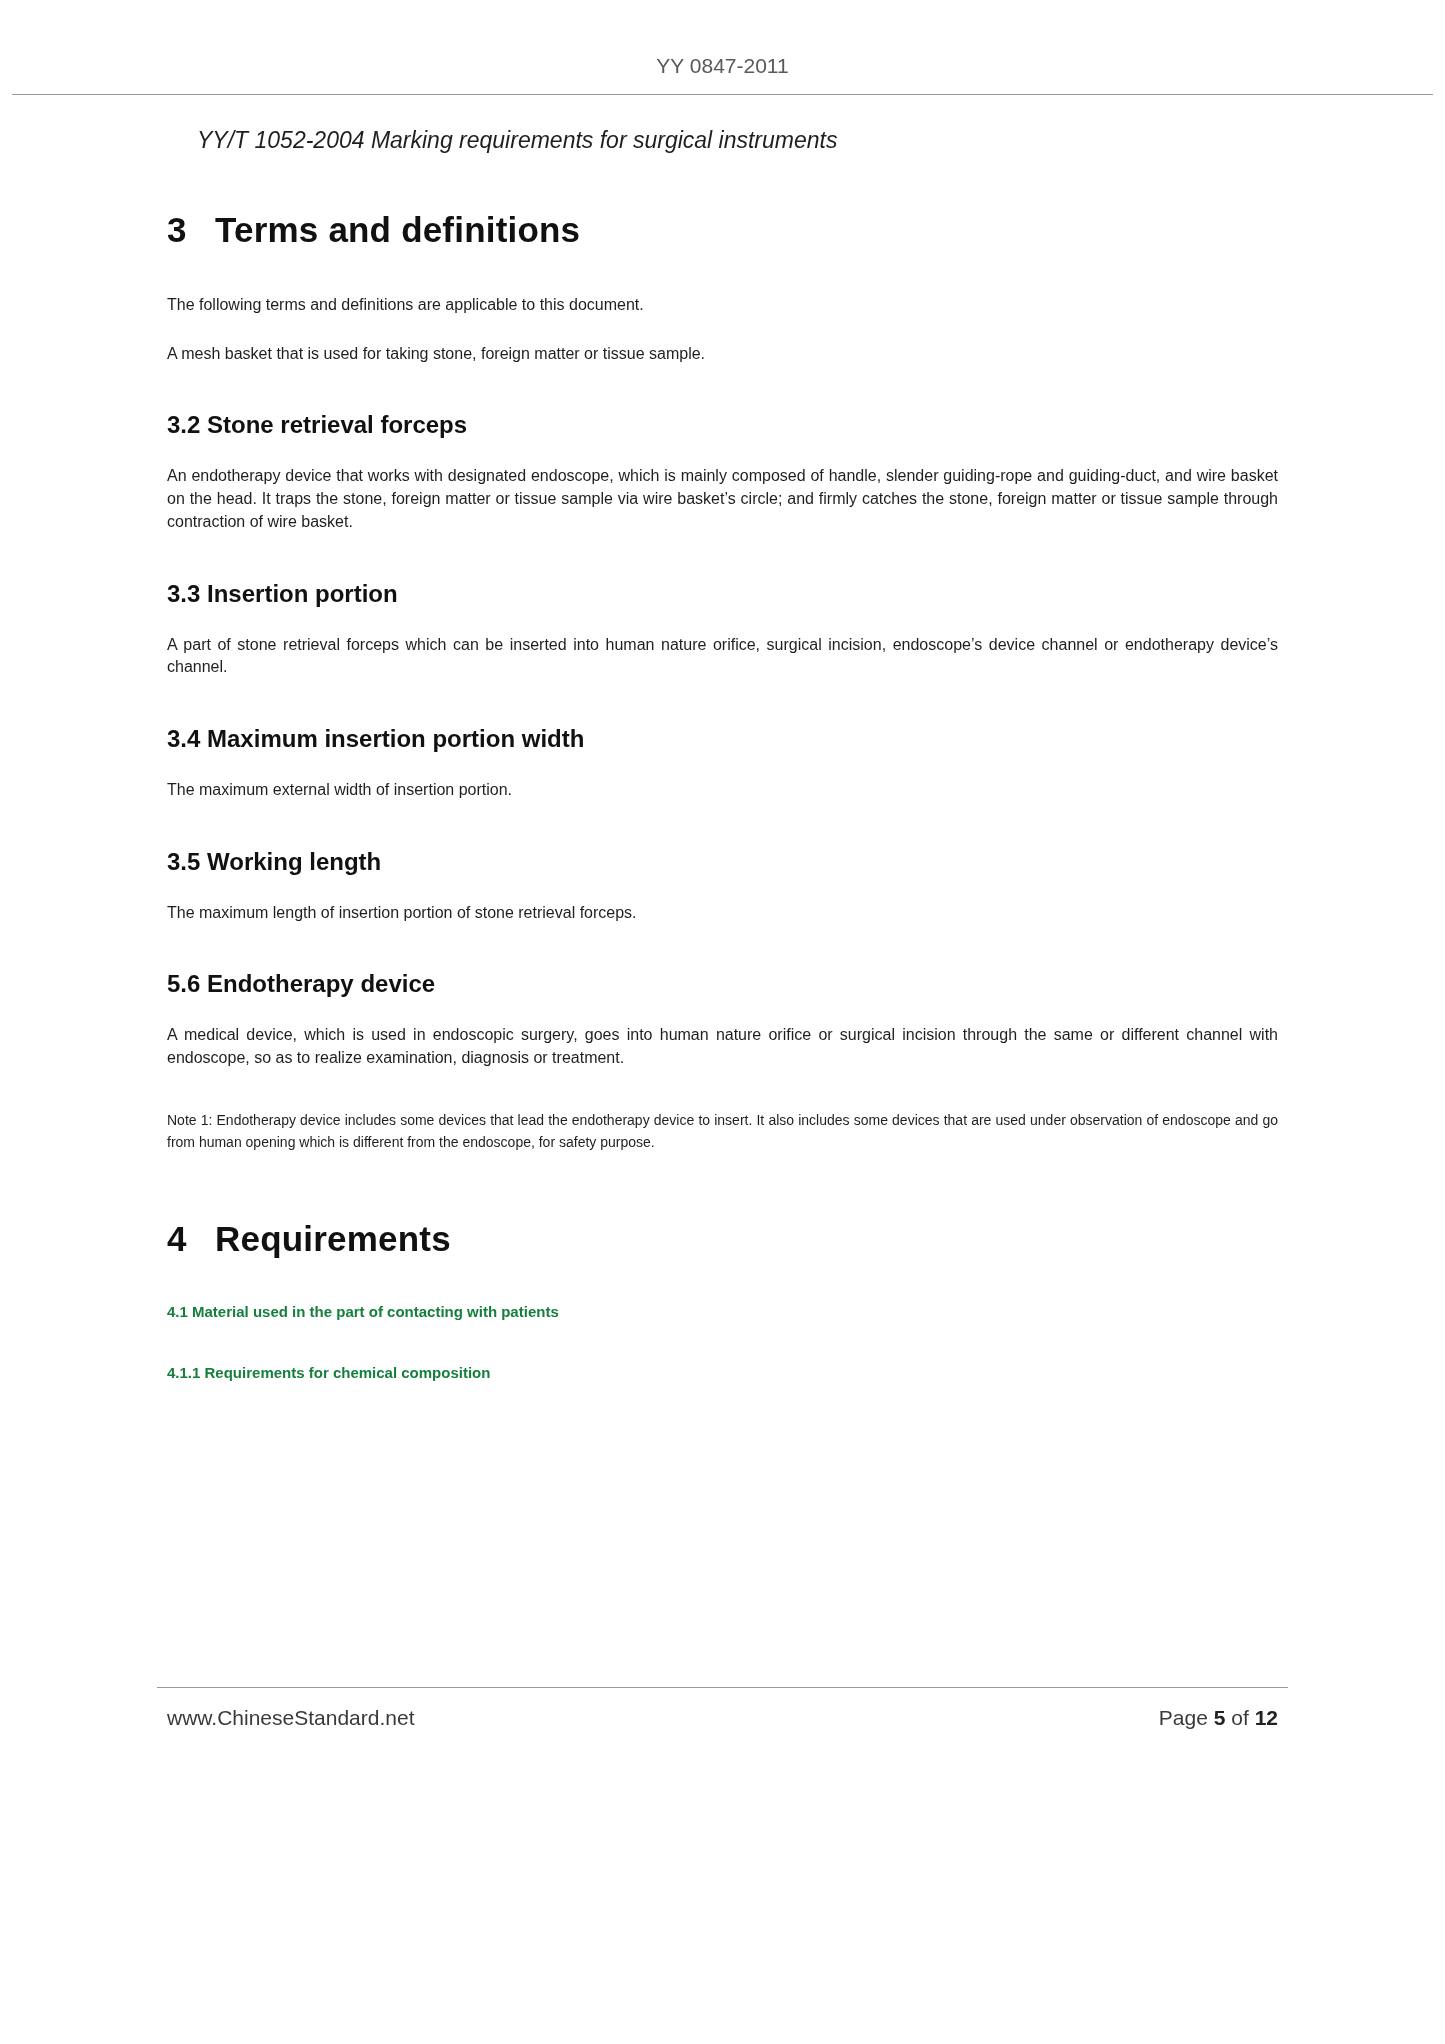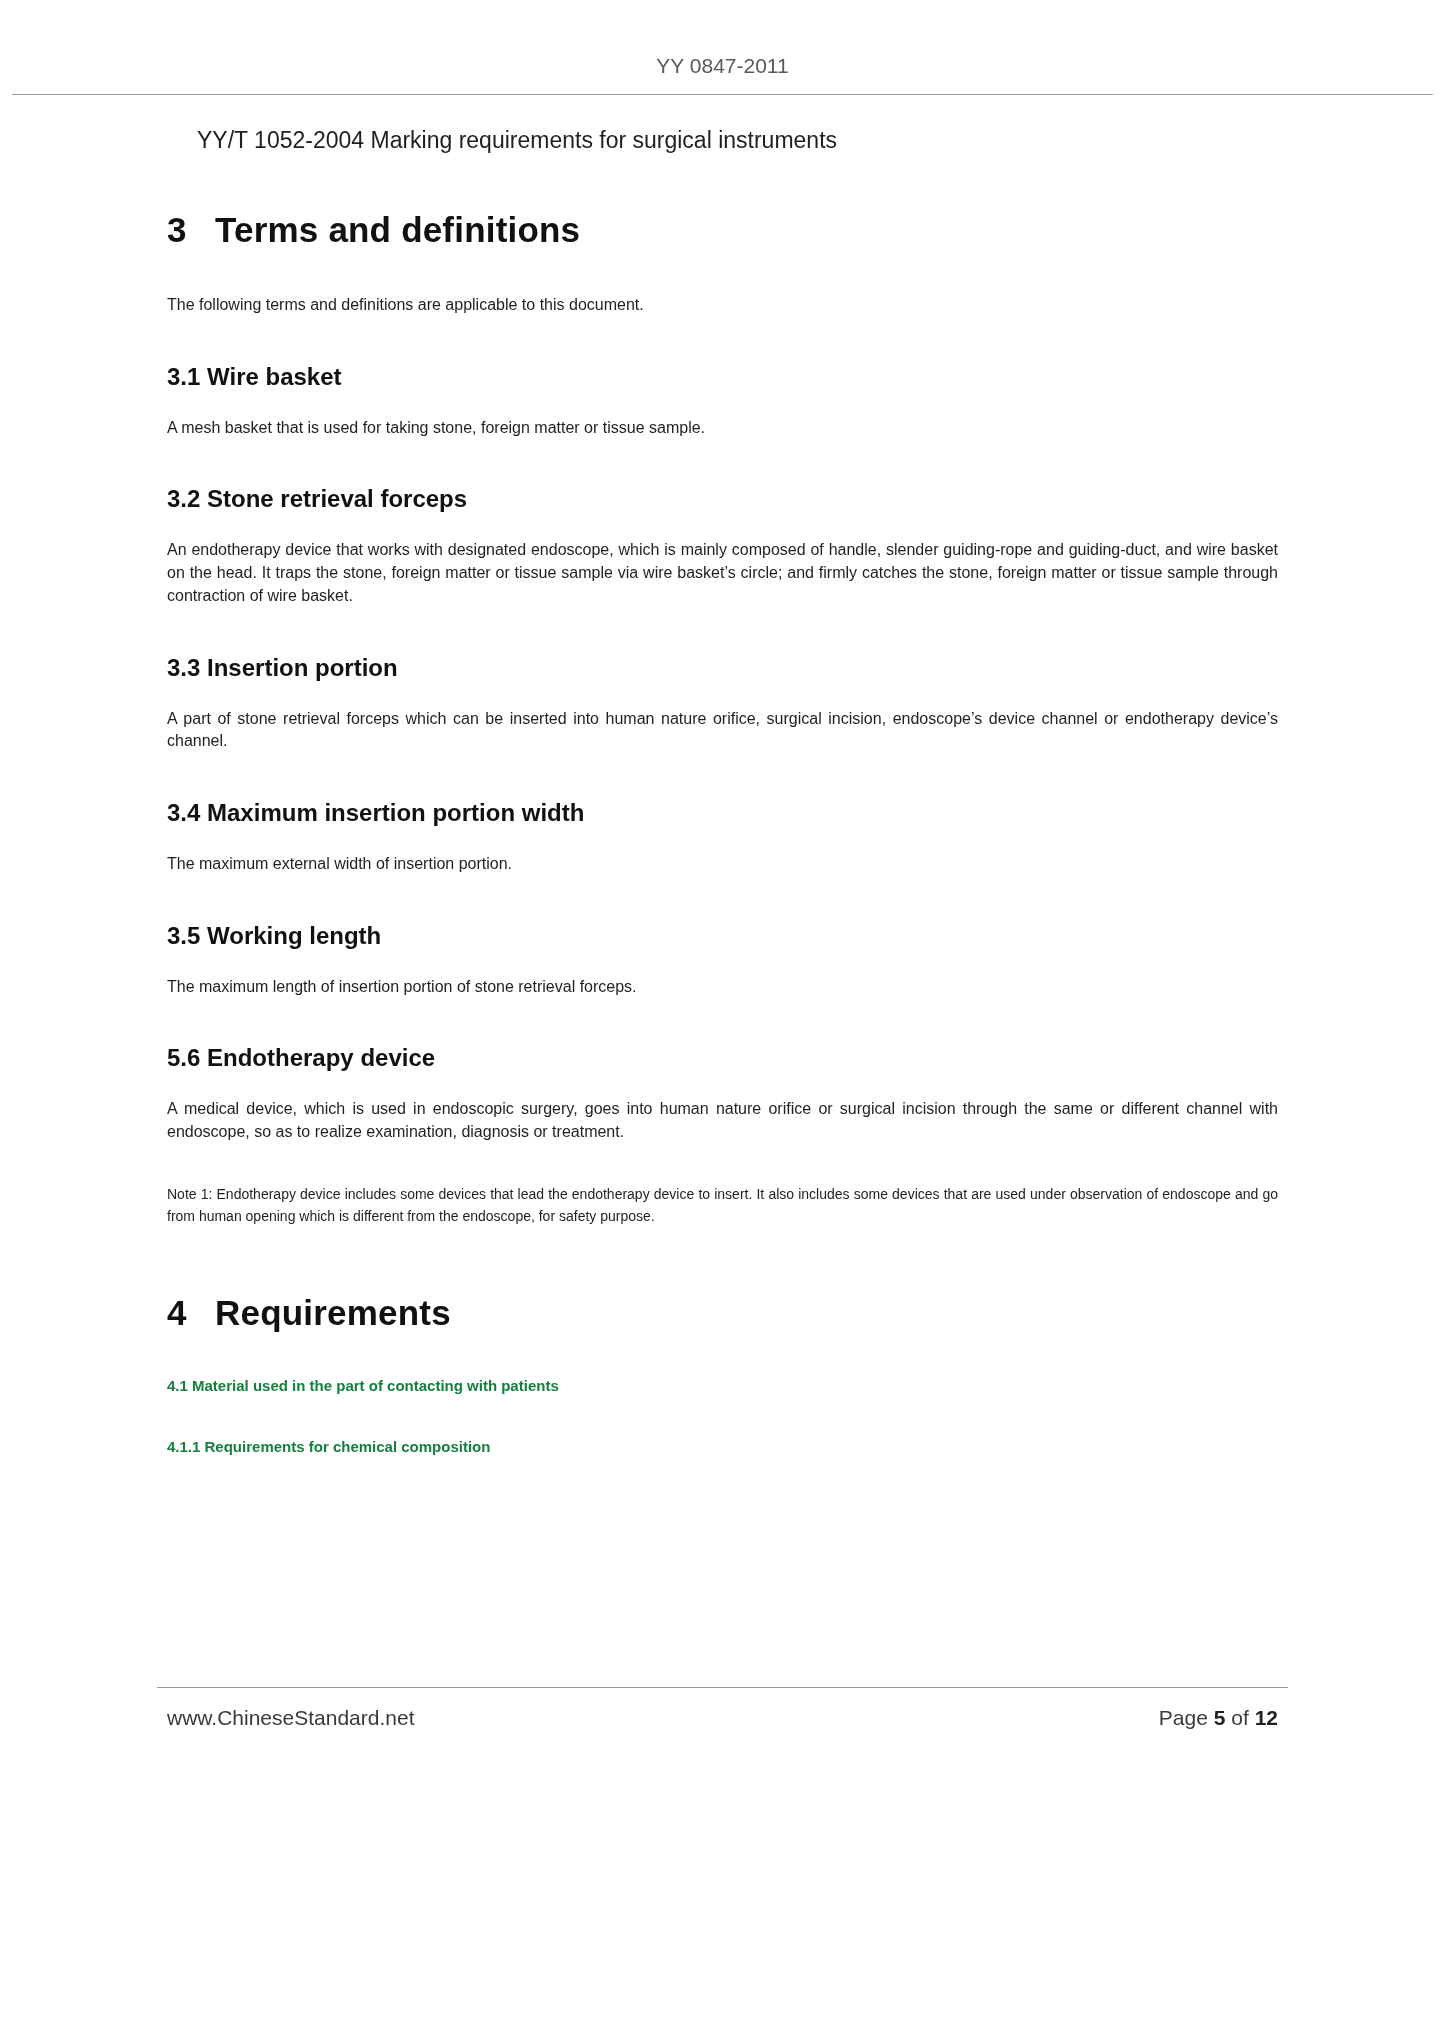--- a/index.html
+++ b/index.html
@@ -29,20 +29,21 @@
   .rule {
     border: none;
     border-top: 1px solid #9a9a9a;
     margin: 16px 12px 0 12px;
   }
   .reference-line {
     margin-top: 32px;
     padding-left: 30px;
     font-size: 23px;
     color: #1f1f1f;
+    font-style: italic;
   }
   h1.section-heading {
     font-size: 35px;
     font-weight: bold;
     color: #111111;
     margin: 56px 0 44px 0;
     letter-spacing: 0.2px;
   }
   h1 .num {
     display: inline-block;
@@ -115,21 +116,20 @@
   <hr class="rule">
 
   <div class="content">
 
     <div class="reference-line">YY/T 1052-2004 Marking requirements for surgical instruments</div>
 
     <h1 class="section-heading"><span class="num">3</span><span>Terms and definitions</span></h1>
 
     <p class="body-text">The following terms and definitions are applicable to this document.</p>
 
-    <h2 class="term-title">3.1 Wire basket</h2>
     <p class="body-text">A mesh basket that is used for taking stone, foreign matter or tissue sample.</p>
 
     <h2 class="term-title">3.2 Stone retrieval forceps</h2>
     <p class="body-text">An endotherapy device that works with designated endoscope, which is mainly composed of handle, slender guiding-rope and guiding-duct, and wire basket on the head. It traps the stone, foreign matter or tissue sample via wire basket’s circle; and firmly catches the stone, foreign matter or tissue sample through contraction of wire basket.</p>
 
     <h2 class="term-title">3.3 Insertion portion</h2>
     <p class="body-text">A part of stone retrieval forceps which can be inserted into human nature orifice, surgical incision, endoscope’s device channel or endotherapy device’s channel.</p>
 
     <h2 class="term-title">3.4 Maximum insertion portion width</h2>
     <p class="body-text">The maximum external width of insertion portion.</p>

